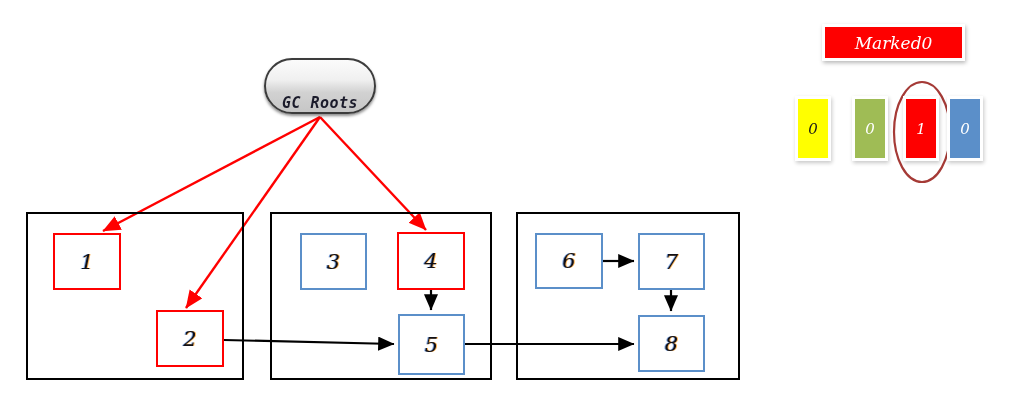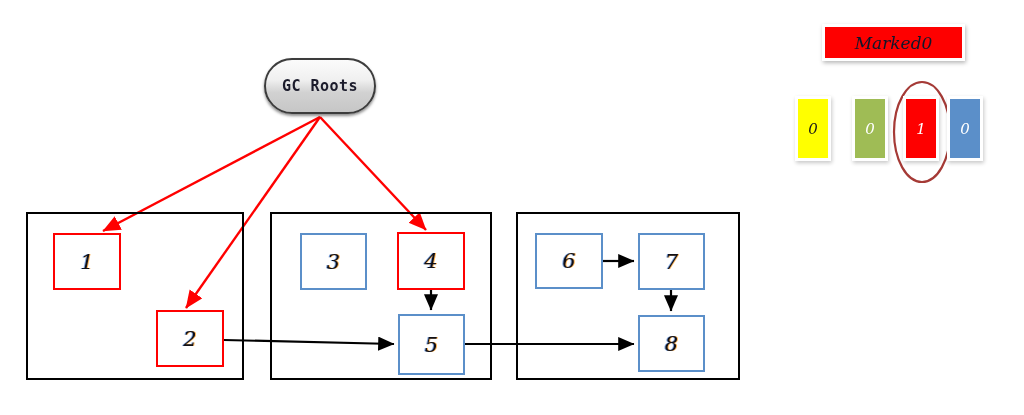--- a/index.html
+++ b/index.html
@@ -12,25 +12,26 @@
   .svg-layer{position:absolute;left:0;top:0;width:1024px;height:415px;}
 
   
   .gc-roots{
     position:absolute;
     left:264px;top:58px;width:112px;height:56px;
     border:2px solid #3c3c3c;
     border-radius:28px;
     background:linear-gradient(to bottom,#fbfbfb 0%,#f0f0f0 38%,#d2d2d2 62%,#c6c6c6 100%);
     box-shadow:0 2px 3px rgba(0,0,0,0.45);
-    display:flex;align-items:center;justify-content:center;
+    display:flex;align-items:flex-end;justify-content:center;
     font-family:"DejaVu Sans Mono","Liberation Mono",monospace;
     font-size:15px;font-weight:bold;color:#1b1b2b;
     letter-spacing:0.5px;
     box-sizing:border-box;
+    font-style:italic;
   }
 
   
   .region{
     position:absolute;
     border:2.5px solid #000000;
     background:transparent;
     box-sizing:border-box;
   }
 
@@ -54,21 +55,21 @@
     position:absolute;
     left:822px;top:24px;width:143px;height:37px;
     background:#fe0000;
     border:3px solid #ffffff;
     box-shadow:1px 2px 4px rgba(0,0,0,0.28);
     display:flex;align-items:center;justify-content:center;
     box-sizing:border-box;
     font-family:"DejaVu Serif","Liberation Serif",serif;
     font-style:italic;
     font-size:17px;
-    color:#0f172a;
+    color:#ffffff;
   }
   .legend-bar{
     position:absolute;
     top:96px;width:36px;height:65px;
     border:3px solid #ffffff;
     box-shadow:1px 2px 4px rgba(0,0,0,0.22);
     box-sizing:border-box;
     display:flex;align-items:center;justify-content:center;
     font-family:"DejaVu Serif","Liberation Serif",serif;
     font-style:italic;

